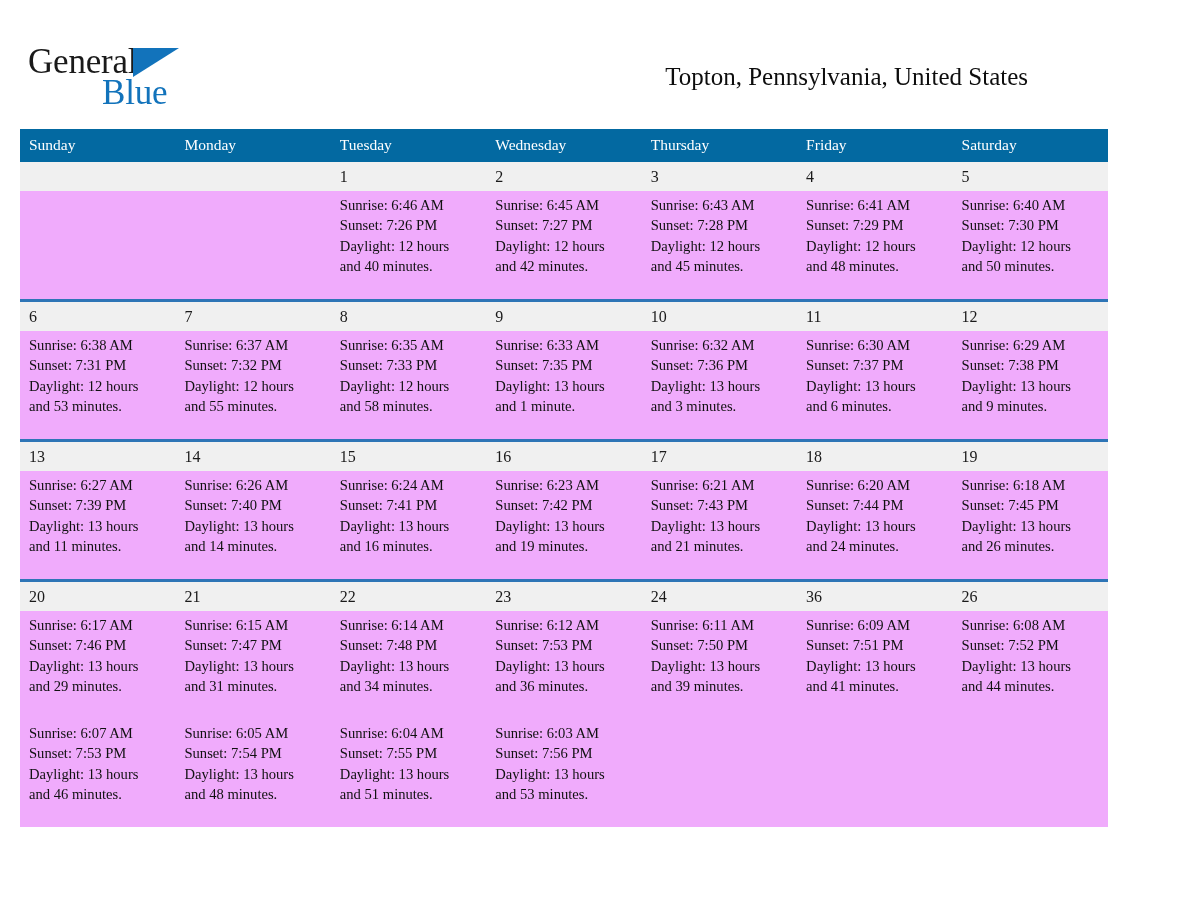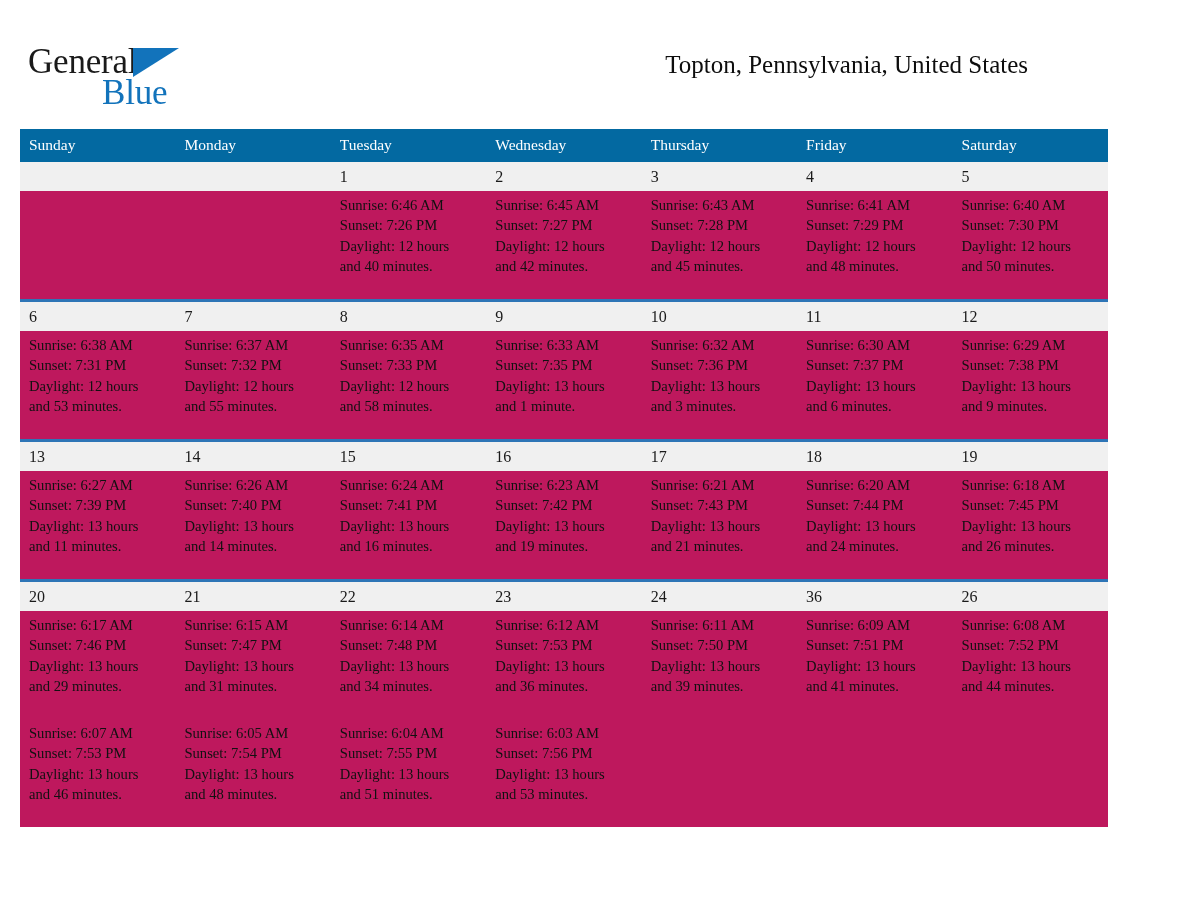--- a/index.html
+++ b/index.html
@@ -71,21 +71,21 @@
     text-align: right;
   }
   .month-title {
     font-size: 41px;
     line-height: 50px;
     font-weight: 400;
     color: #0d0d0d;
     letter-spacing: 0px;
   }
   .location {
-    margin-top: 12px;
+    margin-top: 24px;
     font-size: 25px;
     line-height: 30px;
     font-weight: 400;
     color: #0d0d0d;
     text-align: right;
   }
 
   
   .calendar {
     margin-top: 19px;
@@ -118,21 +118,21 @@
   }
   tbody tr.week-dates td.empty {
     background: #f0f0f0;
     border-top: none;
   }
   tbody tr.week-dates.first td {
     border-top: none;
   }
 
   tbody tr.week-info td {
-    background: #be185d;
+    background: #f0abfc;
     vertical-align: top;
     padding: 4px 10px 0 9px;
     font-size: 14.6px;
     line-height: 20.3px;
     color: #111111;
     height: 104px;
   }
   .cell-line { white-space: nowrap; }
 </style>
 </head>

